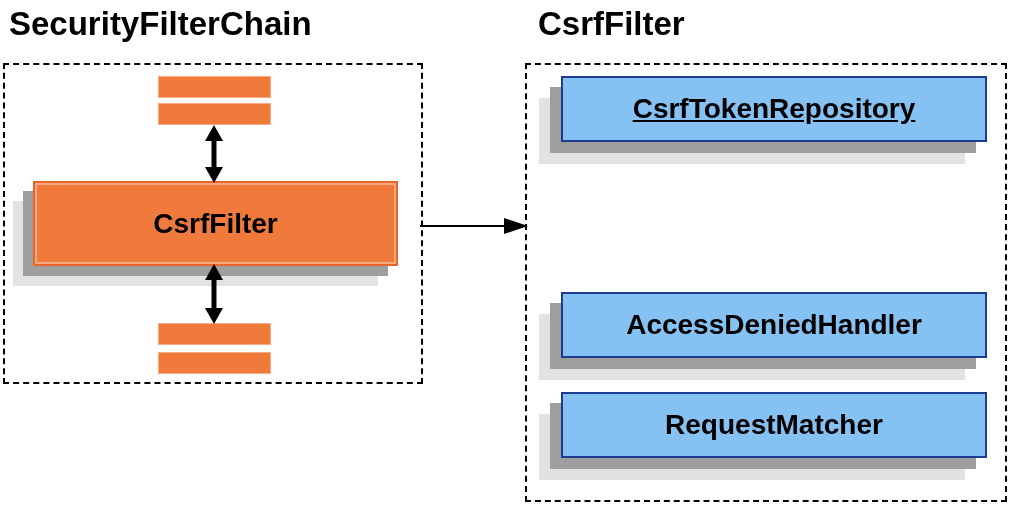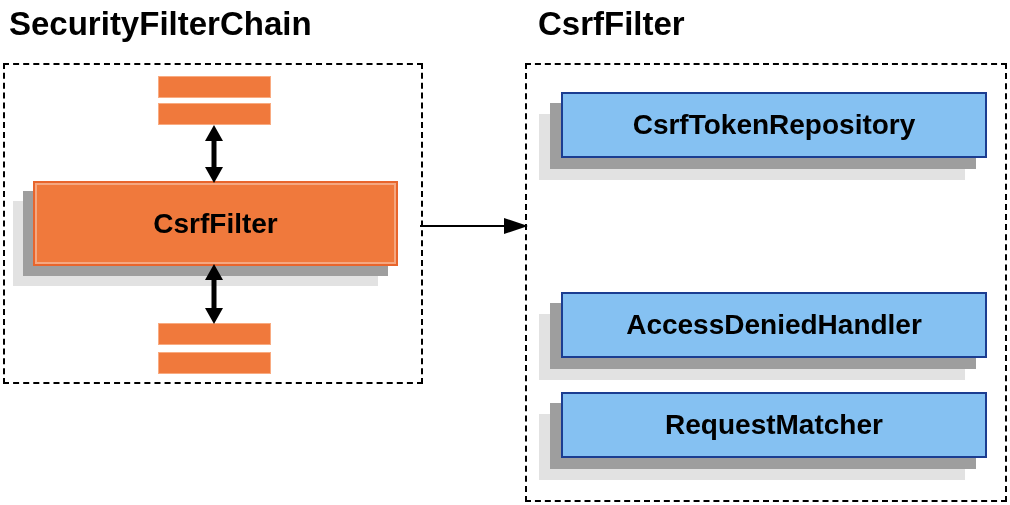--- a/index.html
+++ b/index.html
@@ -100,21 +100,21 @@
     box-shadow:
       -11px 11px 0 var(--shadow-dark, #9e9e9e),
       -22px 22px 0 var(--shadow-light, #e2e2e2);
     text-align: center;
     line-height: 62px;
     font-size: 28px;
     font-weight: bold;
     color: #000000;
     z-index: 2;
   }
-  .comp-1 { top: 92px; }
+  .comp-1 { top: 76px; text-decoration: underline; }
   .comp-2 { top: 193px; }
   .comp-3 { top: 292px; }
   .comp-4 { top: 392px; }
 </style>
 </head>
 <body>
 
 <div class="stage">
 
   <div class="title title-left">SecurityFilterChain</div>

